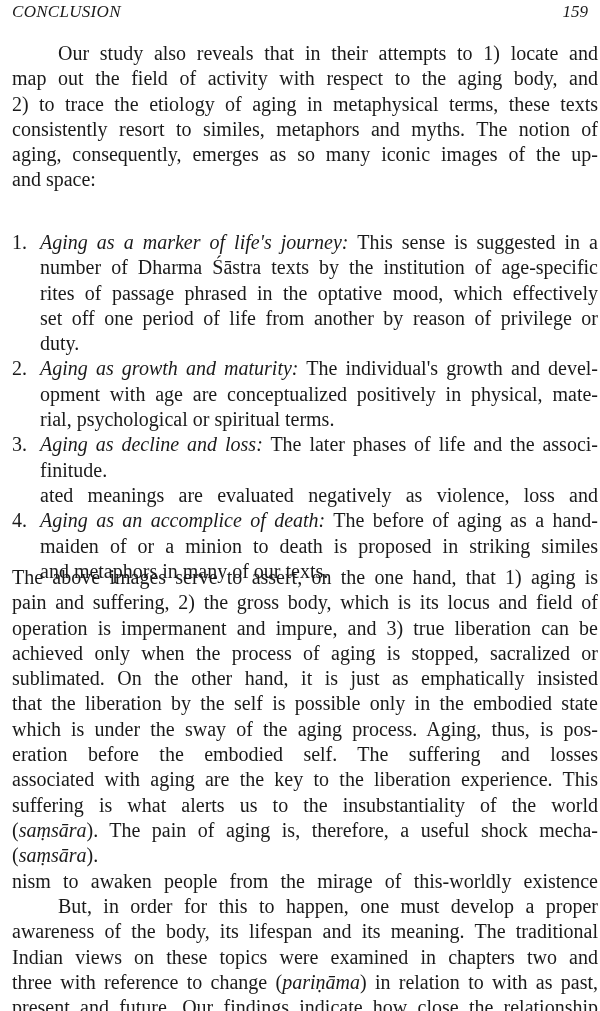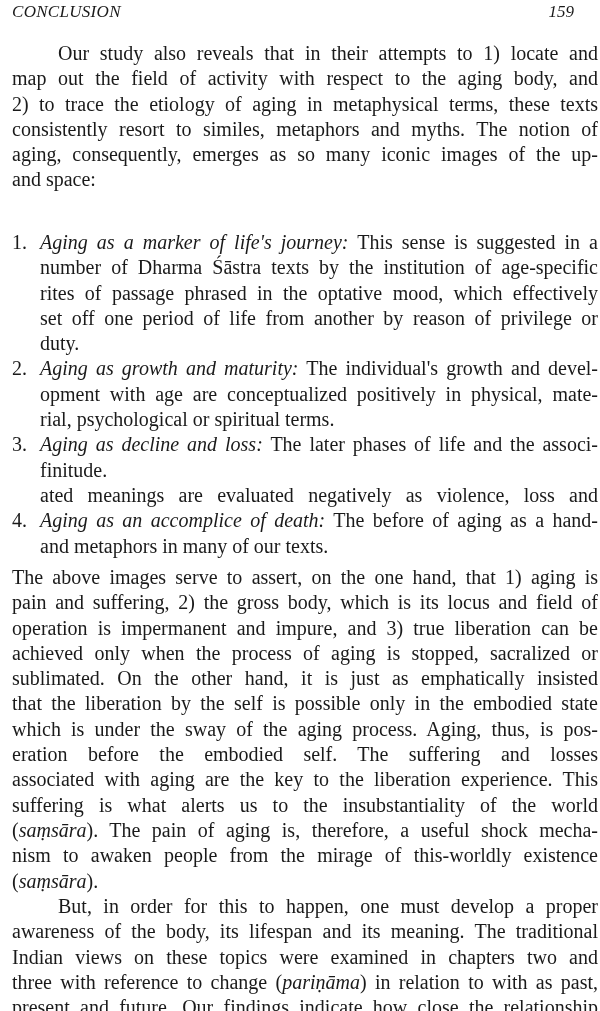--- a/index.html
+++ b/index.html
@@ -2,21 +2,21 @@
 <html><head>
 <meta charset="utf-8">
 <style>
   html, body { margin: 0; padding: 0; background: #ffffff; }
   body { width: 600px; height: 1011px; overflow: hidden; position: relative;
          font-family: "Liberation Serif", "DejaVu Serif", serif; color: #1a1a1a; }
   .page { position: absolute; left: 0; top: 0; width: 600px; height: 787px; }
   .running-head { position: absolute; top: 2px; left: 12px; right: 12px; height: 24px;
                   font-style: italic; font-size: 17px; }
   .running-head .title { position: absolute; left: 0; top: 0; letter-spacing: 0.3px; }
-  .running-head .folio { position: absolute; right: 14px; top: 0; }
+  .running-head .folio { position: absolute; right: 0; top: 0; }
   .block { position: absolute; left: 12px; width: 586px; font-size: 20px; line-height: 25.3px; }
   .line { display: block; text-align: justify; text-align-last: justify; white-space: nowrap; height: 25.3px; overflow: visible; }
   .line.last { text-align-last: left; }
   .indent { padding-left: 46px; }
   .list { position: absolute; left: 12px; width: 586px; font-size: 20px; line-height: 25.3px; }
   .item { position: relative; padding-left: 28px; margin-bottom: 0; }
   .item .num { position: absolute; left: 0; top: 0; }
   .it { font-style: italic; }
 </style>
 </head>
@@ -55,38 +55,39 @@
     </div>
     <div class="item">
       <span class="num">3.</span>
       <span class="line"><span class="it">Aging as decline and loss:</span><span> The later phases of life and the associ-</span></span>
       <span class="line last">finitude.</span>
       <span class="line">ated meanings are evaluated negatively as violence, loss and</span>
     </div>
     <div class="item">
       <span class="num">4.</span>
       <span class="line"><span class="it">Aging as an accomplice of death:</span><span> The before of aging as a hand-</span></span>
+      <span class="line">maiden of or a minion to death is proposed in striking similes</span>
       <span class="line last">and metaphors in many of our texts.</span>
     </div>
   </div>
 
   <div class="block" style="top:565px;">
     <span class="line">The above images serve to assert, on the one hand, that 1) aging is</span>
     <span class="line">pain and suffering, 2) the gross body, which is its locus and field of</span>
     <span class="line">operation is impermanent and impure, and 3) true liberation can be</span>
     <span class="line">achieved only when the process of aging is stopped, sacralized or</span>
     <span class="line">sublimated. On the other hand, it is just as emphatically insisted</span>
     <span class="line">that the liberation by the self is possible only in the embodied state</span>
     <span class="line">which is under the sway of the aging process. Aging, thus, is pos-</span>
     <span class="line">eration before the embodied self. The suffering and losses</span>
     <span class="line">associated with aging are the key to the liberation experience. This</span>
     <span class="line">suffering is what alerts us to the insubstantiality of the world</span>
     <span class="line">(<span class="it">saṃsāra</span><span>). The pain of aging is, therefore, a useful shock mecha-</span></span>
+    <span class="line last">(<span class="it">saṃsāra</span><span>).</span></span>
     <span class="line">nism to awaken people from the mirage of this-worldly existence</span>
-    <span class="line last">(<span class="it">saṃsāra</span><span>).</span></span>
   </div>
 
   <div class="block" style="top:894px;">
     <span class="line indent">But, in order for this to happen, one must develop a proper</span>
     <span class="line">awareness of the body, its lifespan and its meaning. The traditional</span>
     <span class="line">Indian views on these topics were examined in chapters two and</span>
     <span class="line"><span>three with reference to change (</span><span class="it">pariṇāma</span><span>) in relation to with as past,</span></span>
     <span class="line">present and future. Our findings indicate how close the relationship</span>
   </div>
 

